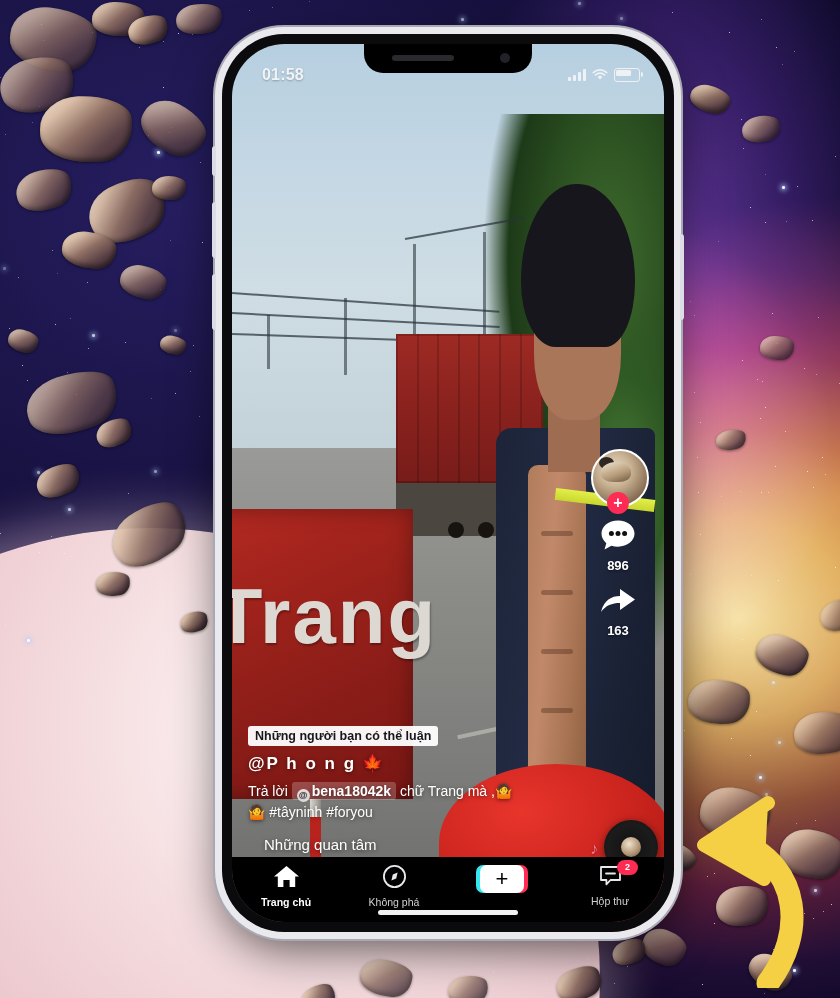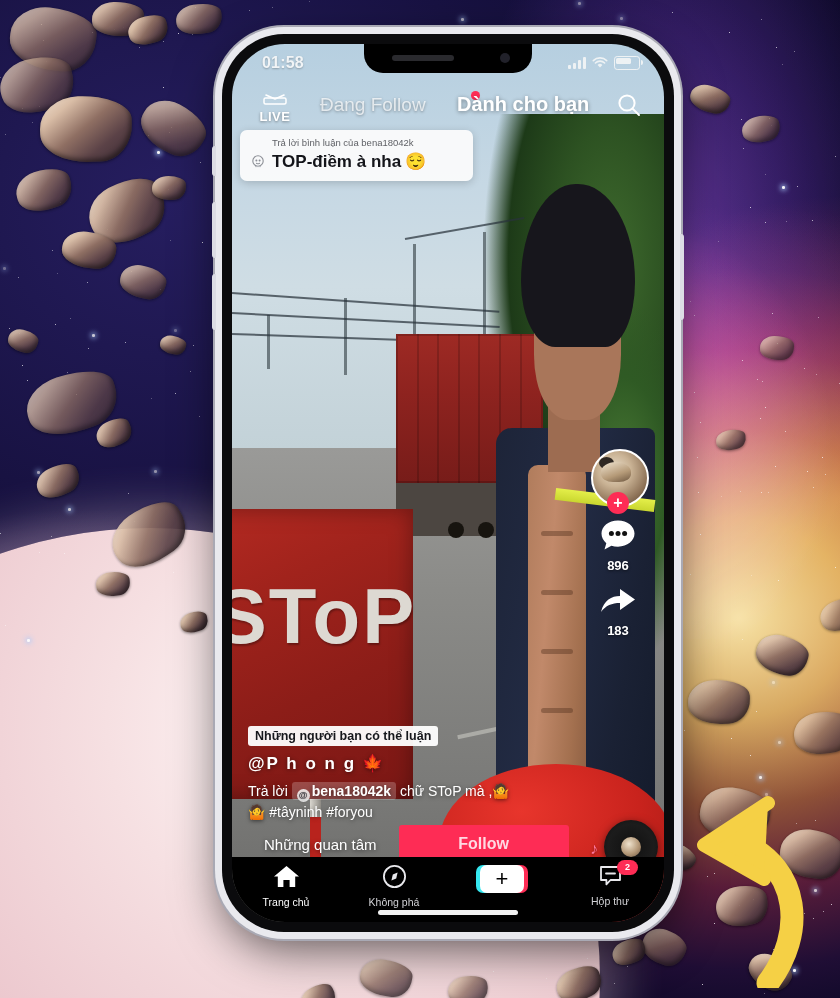--- a/index.html
+++ b/index.html
@@ -110,21 +110,21 @@
     border-radius:10px;}
   .p-abs{position:absolute;width:54%;left:23%;height:5px;border-radius:4px;background:rgba(90,55,36,.45);}
   .p-stripe{position:absolute;left:42%;top:42%;width:58%;height:12px;
     background:linear-gradient(180deg,#e4ef4a,#c9d62f);transform:rotate(7deg);}
   .p-belt{position:absolute;left:24%;top:86%;width:42%;height:13px;background:#16141a;}
   .p-belt:after{content:"";position:absolute;left:42%;top:2px;width:10px;height:9px;background:#c9a23c;}
   .red-obj{position:absolute;right:-2%;bottom:0;width:54%;height:18%;
     background:radial-gradient(ellipse at 35% 30%,#e8352c 0%,#c9231d 55%,#9c1713 100%);
     border-radius:50% 50% 20% 20%;}
   
-  .statusbar{position:absolute;left:0;top:0;width:100%;height:44px;z-index:55;color:#fff;}
+  .statusbar{position:absolute;left:0;top:12px;width:100%;height:44px;z-index:55;color:#fff;}
   .sb-time{position:absolute;left:30px;top:10px;font-size:16px;font-weight:600;letter-spacing:.2px;
     color:#f1f4f6;text-shadow:0 1px 2px rgba(0,0,0,.25);}
   .sb-right{position:absolute;right:24px;top:12px;display:flex;align-items:center;gap:6px;}
   .sig{display:flex;align-items:flex-end;gap:2px;height:12px;}
   .sig i{display:block;width:3px;background:#eef2f4;border-radius:1px;}
   .sig i:nth-child(1){height:4px;} .sig i:nth-child(2){height:6.5px;}
   .sig i:nth-child(3){height:9px;} .sig i:nth-child(4){height:12px;}
   .batt{width:24px;height:12px;border:1.6px solid #eef2f4;border-radius:3.2px;position:relative;}
   .batt:after{content:"";position:absolute;right:-4px;top:3.2px;width:2px;height:5px;background:#eef2f4;border-radius:0 2px 2px 0;}
   .batt i{position:absolute;left:1.4px;top:1.4px;height:5.8px;width:15px;background:#eef2f4;border-radius:1.5px;}
@@ -176,21 +176,21 @@
   .cap-music{font-size:13.5px;margin-top:5px;letter-spacing:1.2px;text-shadow:0 1px 4px rgba(0,0,0,.55);}
   
   .frow{position:absolute;left:0;bottom:58px;width:100%;height:40px;z-index:51;display:flex;align-items:center;}
   .not-interested{color:#fff;font-size:15px;margin-left:32px;text-shadow:0 1px 4px rgba(0,0,0,.55);}
   .follow-btn{margin-left:22px;width:170px;height:38px;background:#fe2c55;border:none;border-radius:3px;
     color:#ffd9e2;font-size:16px;font-weight:600;font-family:"Liberation Sans",sans-serif;cursor:pointer;}
   
   .tabbar{position:absolute;left:0;bottom:0;width:100%;height:58px;background:#000;z-index:56;
     display:flex;align-items:flex-start;padding-top:7px;}
   .tab{flex:1;text-align:center;position:relative;color:#fff;}
-  .tab .lbl{font-size:10.5px;margin-top:3px;display:block;font-weight:400;}
+  .tab .lbl{font-size:10.5px;margin-top:3px;display:block;font-weight:700;}
   .tab.dim .lbl{color:#d2d2d6;font-weight:400;}
   .plus-tab{width:44px;height:28px;margin:1px auto 0 auto;border-radius:7px;background:#fff;position:relative;}
   .plus-tab:before{content:"";position:absolute;left:-4px;top:0;width:16px;height:28px;border-radius:7px 0 0 7px;background:#35e7ef;}
   .plus-tab:after{content:"";position:absolute;right:-4px;top:0;width:16px;height:28px;border-radius:0 7px 7px 0;background:#fe2c55;}
   .plus-tab span{position:absolute;inset:0;background:#fff;border-radius:7px;color:#000;
     font-size:22px;line-height:27px;font-weight:500;z-index:2;}
   .nbadge{position:absolute;left:calc(50% + 7px);top:-4px;background:#fe2c55;color:#fff;font-size:9px;
     font-weight:700;min-width:15px;height:15px;line-height:15px;border-radius:8px;padding:0 3px;}
   .home-ind{position:absolute;left:50%;transform:translateX(-50%);bottom:7px;width:140px;height:5px;
     border-radius:3px;background:#f2f2f2;z-index:58;}
@@ -453,21 +453,21 @@
       <div class="truck-base"></div>
       <div class="truck-wheel" style="left:50%"></div>
       <div class="truck-wheel" style="left:57%"></div>
 
       <div class="asphalt-line" style="left:52%;top:78%;width:60px;height:4px;transform:rotate(-12deg);"></div>
       <div class="asphalt-line" style="left:64%;top:88%;width:50px;height:4px;transform:rotate(-14deg);"></div>
 
       <div class="stop-post"></div>
       <div class="stop-post-red"></div>
       <div class="stop-sign"></div>
-      <div class="stop-text">SToP</div>
+      <div class="stop-text">Trang</div>
 
       <div class="person">
         <div class="p-body"></div>
         <div class="p-torso">
           <div class="p-abs" style="top:18%"></div>
           <div class="p-abs" style="top:34%"></div>
           <div class="p-abs" style="top:50%"></div>
           <div class="p-abs" style="top:66%"></div>
         </div>
         <div class="p-stripe"></div>
@@ -492,52 +492,21 @@
           <path d="M8 10.6 L5.6 8.0 a3.4 3.4 0 0 1 4.8 0 Z" fill="#eef2f4"></path>
           <path d="M3.4 6.0 a6.6 6.6 0 0 1 9.2 0" stroke="#eef2f4" stroke-width="1.6" fill="none" stroke-linecap="round"></path>
           <path d="M1.3 3.6 a9.7 9.7 0 0 1 13.4 0" stroke="#eef2f4" stroke-width="1.6" fill="none" stroke-linecap="round"></path>
         </svg>
         <div class="batt">
             <i></i>
           </div>
       </div>
     </div>
 
-    <div class="topnav">
-      <div class="live-wrap">
-        <svg width="30" height="15" viewBox="0 0 30 15">
-          <path d="M6 5 L15 9 M24 5 L15 9" stroke="#fff" stroke-width="1.6" fill="none" stroke-linecap="round"></path>
-          <rect x="4" y="8" width="22" height="6" rx="1.5" stroke="#fff" stroke-width="1.5" fill="none"></rect>
-        </svg>
-        <div class="live-txt">LIVE</div>
-      </div>
-      <div class="nav-follow">Đang Follow</div>
-      <div class="nav-dot"></div>
-      <div class="nav-foryou">Dành cho bạn</div>
-      <div class="search-ic">
-        <svg width="26" height="26" viewBox="0 0 26 26">
-          <circle cx="11" cy="11" r="7.6" stroke="#fff" stroke-width="2" fill="none"></circle>
-          <path d="M16.6 16.6 L23 23" stroke="#fff" stroke-width="2" stroke-linecap="round"></path>
-        </svg>
-      </div>
-    </div>
-
-    <div class="reply-card">
-      <div class="reply-sub">Trả lời bình luận của bena18042k</div>
-      <div class="reply-row">
-        <svg width="16" height="16" viewBox="0 0 16 16">
-          <circle cx="8" cy="7" r="5.2" stroke="#8c8f96" stroke-width="1.1" fill="none"></circle>
-          <circle cx="6.4" cy="6.4" r="1" fill="#8c8f96"></circle>
-            <circle cx="9.6" cy="6.4" r="1" fill="#8c8f96"></circle>
-          <path d="M6 9.2 q2 1.4 4 0" stroke="#8c8f96" stroke-width="1" fill="none"></path>
-          <path d="M5 12.6 h6" stroke="#b9bcc2" stroke-width="1"></path>
-        </svg>
-        <div class="reply-main">TOP-điềm à nha 😌</div>
-      </div>
-    </div>
+
 
     <div class="rail">
       <div class="avatar">
         <div class="ring">
             <div class="pet-dark"></div>
             <div class="pet"></div>
           </div>
         <div class="plus-badge">+</div>
       </div>
       <div class="act">
@@ -546,43 +515,42 @@
           <circle cx="11.4" cy="14.6" r="2.5" fill="#111"></circle>
             <circle cx="18" cy="14.6" r="2.5" fill="#111"></circle>
             <circle cx="24.6" cy="14.6" r="2.5" fill="#111"></circle>
         </svg>
         <div class="cnt">896</div>
       </div>
       <div class="act">
         <svg width="38" height="30" viewBox="0 0 38 30">
           <path d="M2 25 C5 13 12.5 9 21 9 L21 2 L36 12.5 L21 23 L21 16 C13 16 6.5 18.6 2 25 Z" fill="#fff"></path>
         </svg>
-        <div class="cnt">183</div>
+        <div class="cnt">163</div>
       </div>
     </div>
 
     <div class="note-ic">♪</div>
     <div class="disc">
         <div class="core"></div>
       </div>
 
     <div class="cap">
       <div class="cap-pill">Những người bạn có thể luận</div>
       <div class="cap-user">@P h o n g 🍁</div>
       <div class="cap-line">
         <span>Trả lời</span>
         <span class="mention"><span class="at-ic">@</span><span>bena18042k</span></span>
-        <span>chữ SToP mà ,🤷</span>
+        <span>chữ Trang mà ,🤷</span>
       </div>
       <div class="cap-line">🤷 #tâyninh #foryou</div>
     </div>
 
     <div class="frow">
       <div class="not-interested">Những quan tâm</div>
-      <button class="follow-btn">Follow</button>
     </div>
 
     <div class="tabbar">
       <div class="tab">
         <svg width="27" height="25" viewBox="0 0 27 25">
           <path d="M13.5 2 L26 12.6 L22.2 12.6 L22.2 23 L16.6 23 L16.6 16 L10.4 16 L10.4 23 L4.8 23 L4.8 12.6 L1 12.6 Z" fill="#fff"></path>
         </svg>
         <span class="lbl">Trang chủ</span>
       </div>
       <div class="tab dim">

